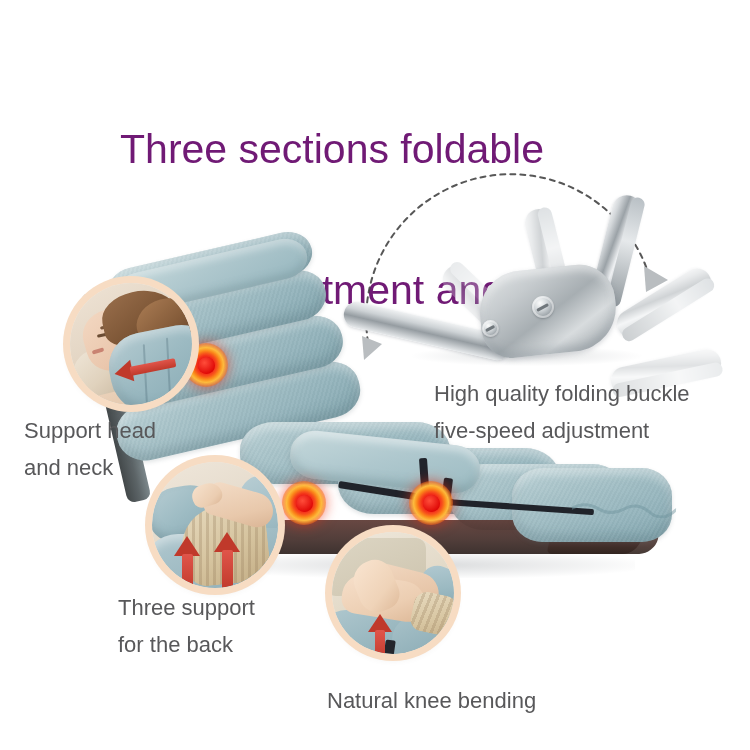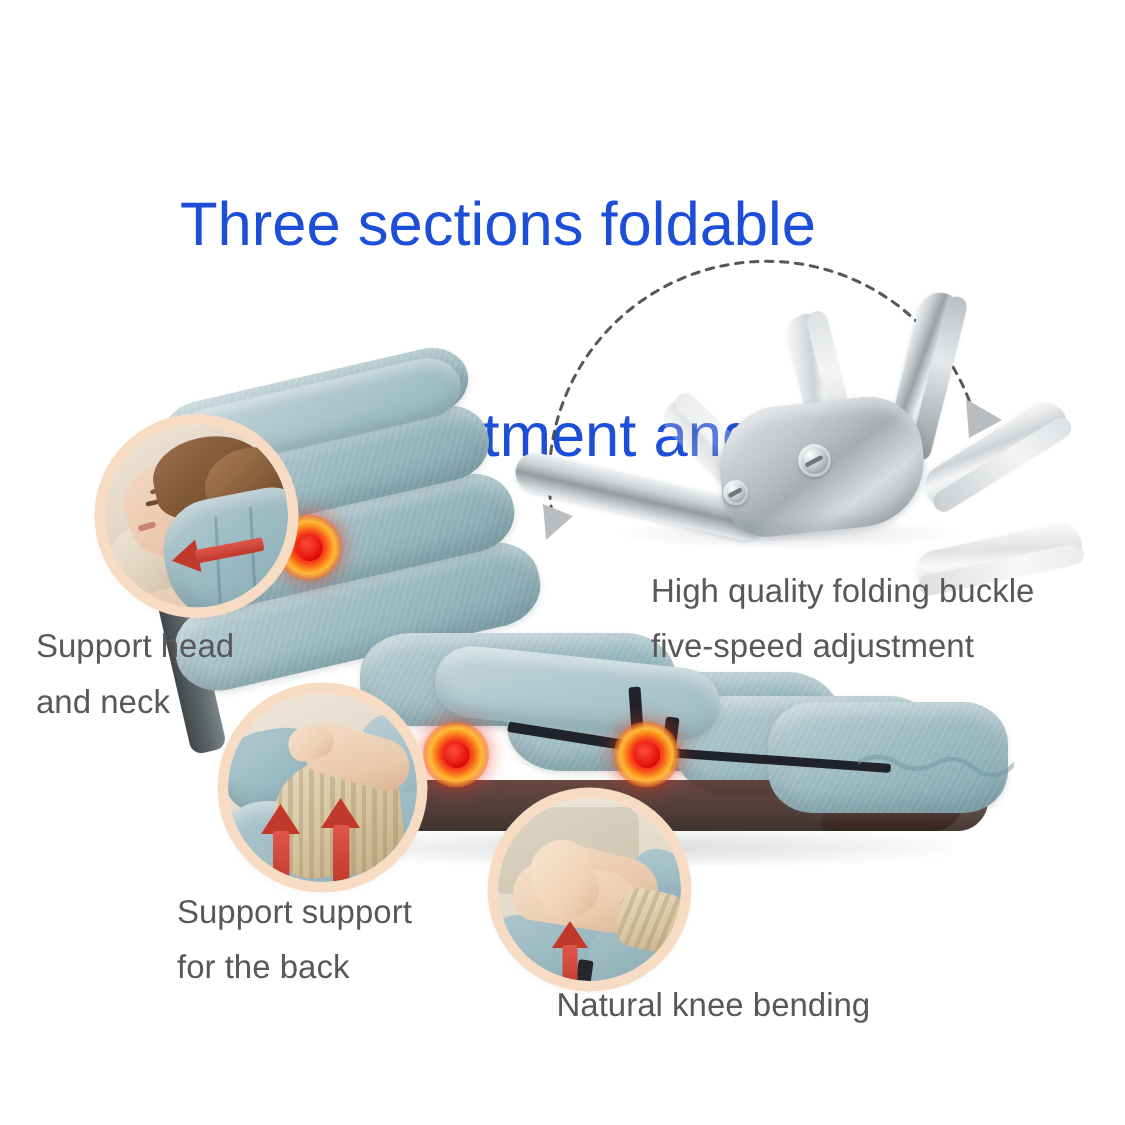--- a/index.html
+++ b/index.html
@@ -4,32 +4,32 @@
 <title>Product Infographic</title>
 <style>
   html,body{margin:0;padding:0;background:#ffffff;}
   body{width:750px;height:750px;overflow:hidden;
        font-family:"Liberation Sans","DejaVu Sans",sans-serif;}
 
   #stage{position:relative;width:750px;height:750px;background:#ffffff;overflow:hidden;}
 
   
   .headline{position:absolute;left:0;top:32px;width:664px;text-align:center;
-            color:#1d4ed8;font-size:41px;line-height:47px;letter-spacing:0px;
+            color:#701a75;font-size:41px;line-height:47px;letter-spacing:0px;
             font-weight:400;white-space:pre;}
   .headline .l1{display:block;}
   .headline .l2{display:block;}
 
   
   .caption{position:absolute;color:#58585a;font-size:22px;line-height:37px;
            font-weight:400;white-space:pre;}
   #cap-head{left:24px;top:412px;text-align:left;}
   #cap-buckle{left:434px;top:375px;text-align:left;}
   #cap-back{left:118px;top:589px;text-align:left;}
-  #cap-knee{left:327px;top:651px;text-align:center;margin-left:44px;}
+  #cap-knee{left:327px;top:682px;text-align:center;}
 
   
   #sofa{position:absolute;left:120px;top:252px;width:520px;height:330px;}
 
   .shadow-ground{position:absolute;left:95px;top:300px;width:420px;height:26px;
      background:radial-gradient(ellipse at 50% 50%, rgba(120,125,130,.28) 0%,
                 rgba(140,145,150,.10) 55%, rgba(255,255,255,0) 78%);}
 
   
   .cush{position:absolute;border-radius:40px/34px;
@@ -439,17 +439,17 @@
         <span class="head"></span>
           <span class="shaft"></span>
       </div>
     </div>
   </div>
 
   <div class="caption" id="cap-head">Support head
 and neck</div>
   <div class="caption" id="cap-buckle">High quality folding buckle
 five-speed adjustment</div>
-  <div class="caption" id="cap-back">Support support
+  <div class="caption" id="cap-back">Three support
 for the back</div>
   <div class="caption" id="cap-knee">Natural knee bending</div>
 
 </div>
 
 </body></html>

